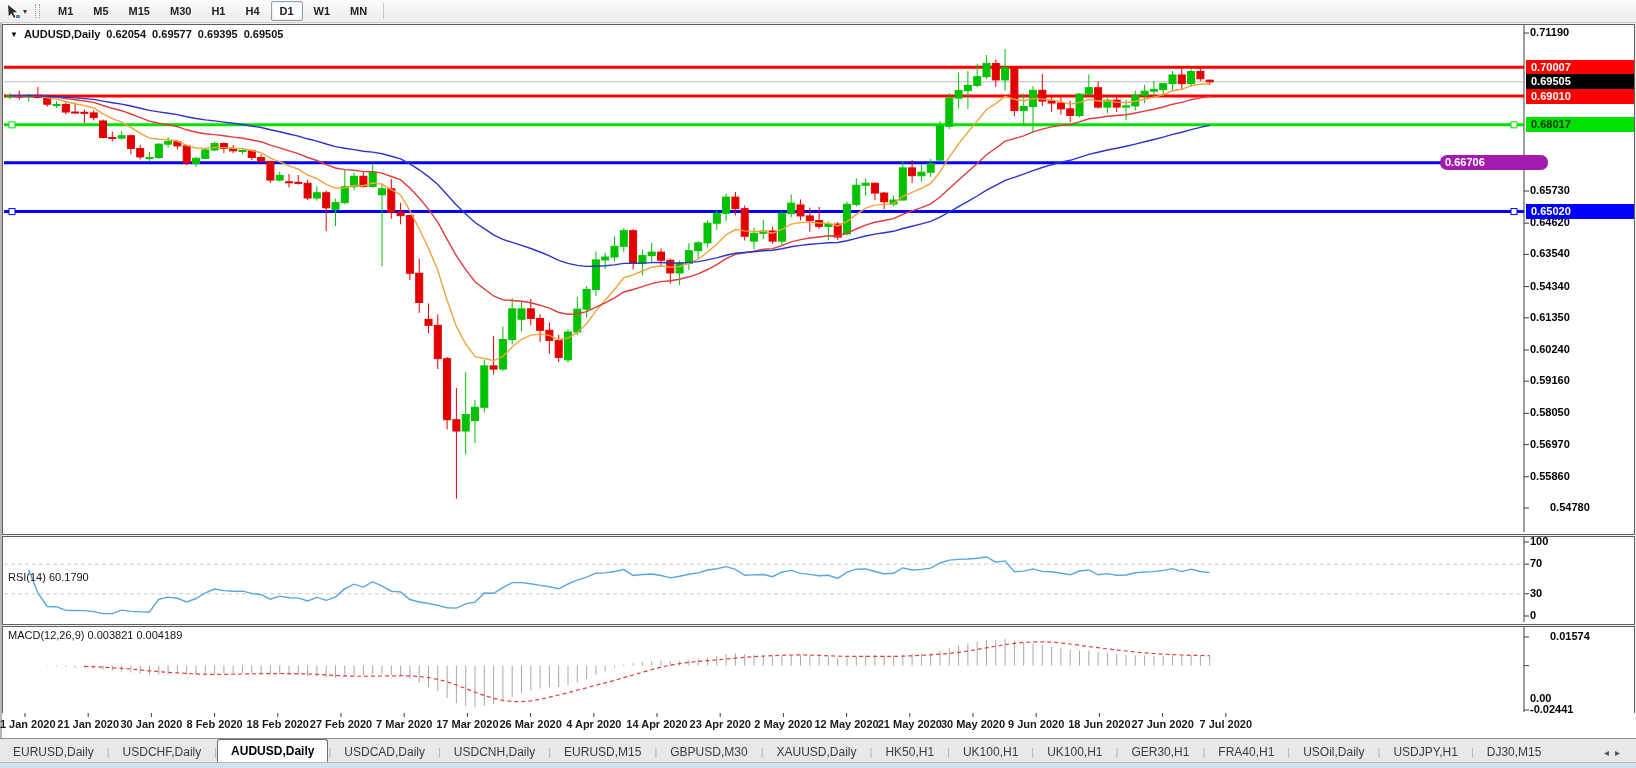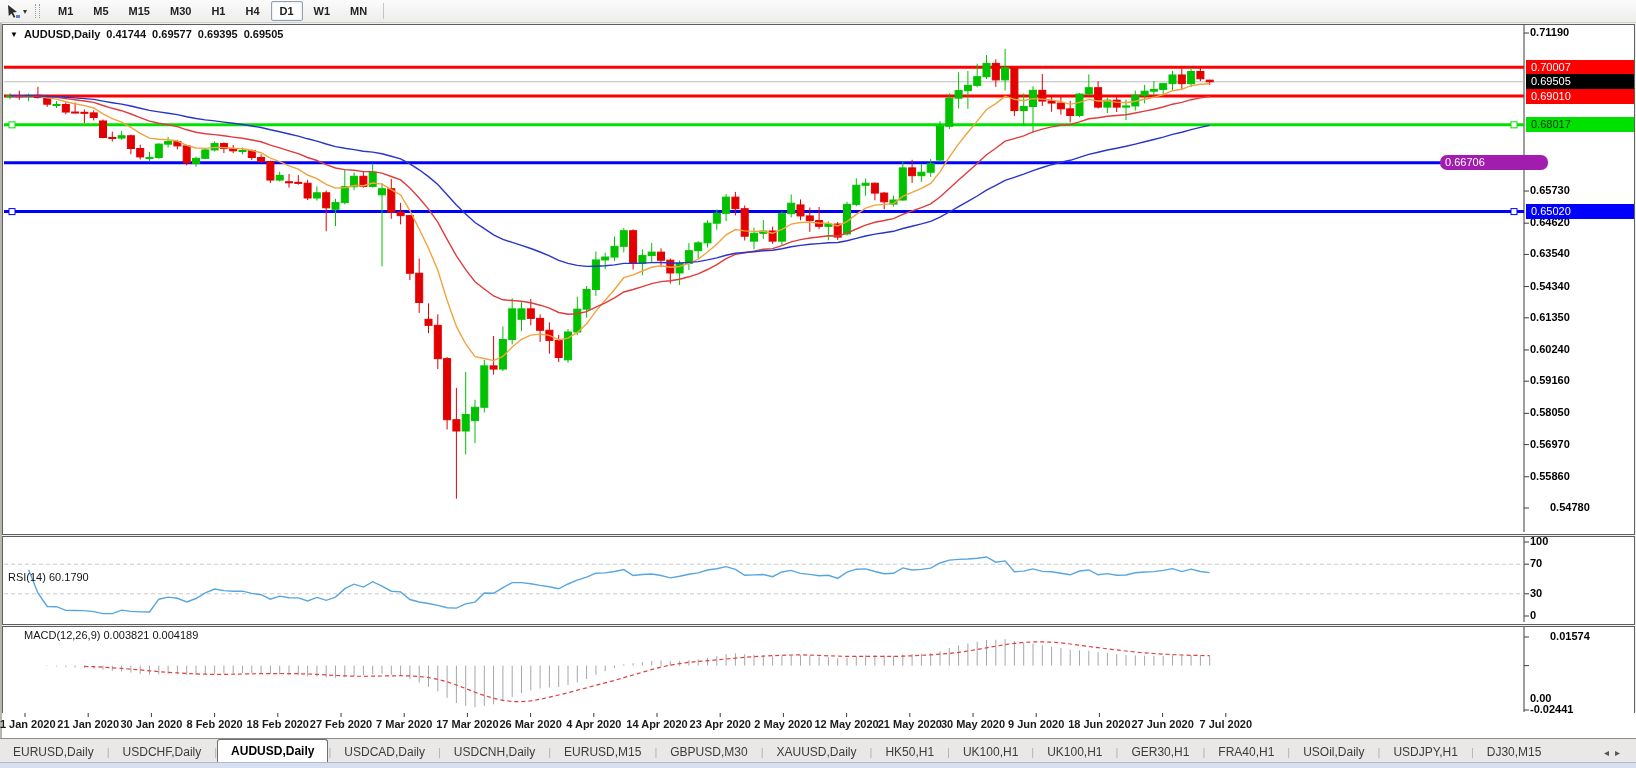--- a/index.html
+++ b/index.html
@@ -14,21 +14,21 @@
   .tfbtn.active{background:#fdfdfd;border:1px solid #94a0ac;box-shadow:inset 0 0 2px #c9d4de;}
   .tb-sep{height:16px;border-left:1px solid #c6c6c6;margin-left:6px;}
   
   .panel{background:#fff;border:1px solid #5f5f5f;z-index:1;}
   .leftframe{left:0;top:22px;width:2px;height:746px;background:#b9b6b0;z-index:2;}
   
   .lbl{font-size:11px;font-weight:700;color:#000;white-space:nowrap;z-index:8;}
   .titlebar{left:10px;top:28px;z-index:9;font-size:11px;font-weight:700;color:#111;display:flex;align-items:center;gap:6px;}
   .title-tri{font-size:8px;color:#000;}
   .indlbl{font-size:11px;color:#141414;z-index:8;white-space:nowrap;}
-  .tag{z-index:8;height:15px;line-height:15px;font-size:11px;font-weight:400;padding-left:5px;width:103px;}
+  .tag{z-index:8;height:15px;line-height:15px;font-size:11px;font-weight:700;padding-left:5px;width:103px;}
   svg.overlay{left:0;top:0;z-index:5;pointer-events:none;}
   
   .datelbl{font-size:11px;font-weight:700;color:#1a1a1a;transform:translateX(-50%);z-index:8;white-space:nowrap;}
   .dateband{left:0;top:713px;width:1636px;height:25px;background:#ffffff;border-bottom:1px solid #a8a8a8;z-index:1;}
   
   .tabbar{left:0;top:738px;width:1636px;height:24px;background:#e9e8e6;border-top:1px solid #8c8c8c;display:flex;align-items:flex-end;z-index:10;}
   .tab{height:21px;line-height:21px;padding:0 13px;font-size:12px;color:#3c3c3c;cursor:default;white-space:nowrap;}
   .tab.active{background:#fff;border:1px solid #6e6e6e;border-bottom:1px solid #fff;border-radius:3px 3px 0 0;font-weight:700;color:#000;height:22px;line-height:22px;}
   .tabsep{color:#b0b0b0;font-size:11px;line-height:21px;}
   .tab-arrows{margin-left:auto;margin-right:10px;color:#555;font-size:10px;line-height:21px;letter-spacing:6px;}
@@ -517,31 +517,31 @@
       <line x1="973" y1="713" x2="973" y2="717" stroke="#3c3c3c"></line>
       <line x1="1036.2" y1="713" x2="1036.2" y2="717" stroke="#3c3c3c"></line>
       <line x1="1099.4" y1="713" x2="1099.4" y2="717" stroke="#3c3c3c"></line>
       <line x1="1162.6000000000001" y1="713" x2="1162.6000000000001" y2="717" stroke="#3c3c3c"></line>
       <line x1="1225.8" y1="713" x2="1225.8" y2="717" stroke="#3c3c3c"></line>
     </svg>
 
   <div class="titlebar abs">
     <span class="title-tri">▼</span>
     <span>AUDUSD,Daily</span>
-    <span>0.41744</span>
+    <span>0.62054</span>
     <span>0.69577</span>
     <span>0.69395</span>
     <span>0.69505</span>
   </div>
 
   <div class="indlbl abs" style="left:8px;top:539px;margin-top:32px;">
     <span>RSI(14)</span>
     <span>60.1790</span>
   </div>
-  <div class="indlbl abs" style="left:24px;top:629px;">
+  <div class="indlbl abs" style="left:8px;top:629px;">
     <span>MACD(12,26,9)</span>
     <span>0.003821</span>
     <span>0.004189</span>
   </div>
 
   <div id="overlay-labels">
       <div class="lbl abs" style="left: 1530px; top: 26px;">0.71190</div>
       <div class="lbl abs" style="left: 1530px; top: 184.044px;">0.65730</div>
       <div class="lbl abs" style="left: 1530px; top: 216.174px;">0.64620</div>
       <div class="lbl abs" style="left: 1530px; top: 247.435px;">0.63540</div>

